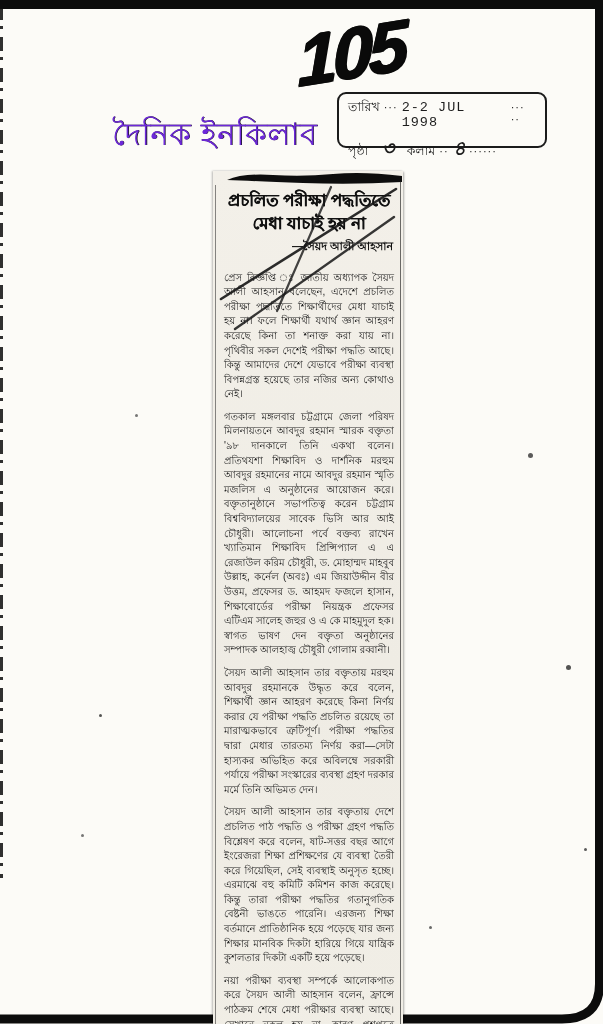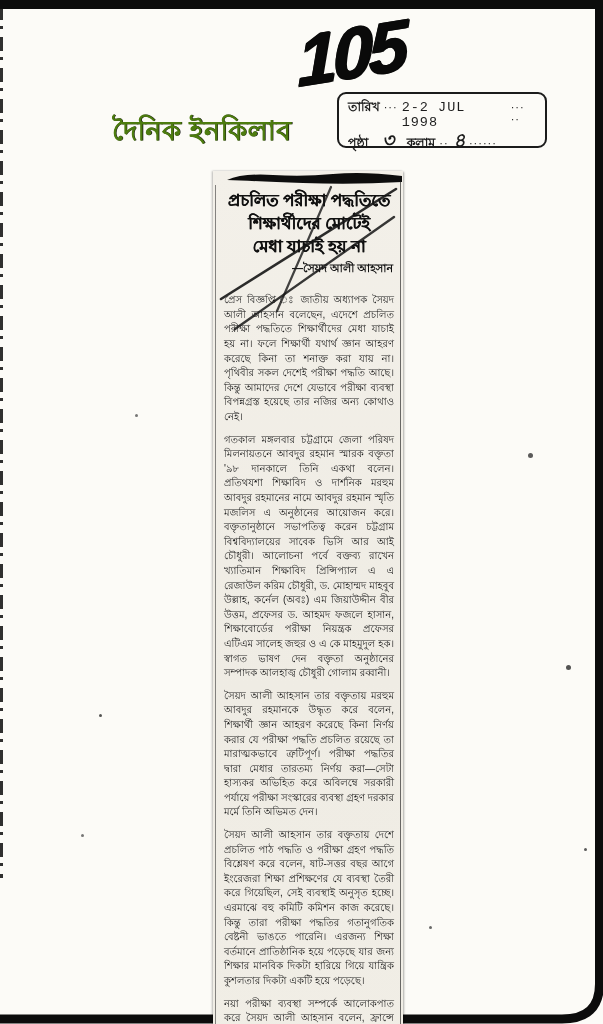--- a/index.html
+++ b/index.html
@@ -20,34 +20,34 @@
   .hand-number{
     position:absolute;left:296px;top:10px;width:130px;
     font-size:72px;font-weight:bold;font-style:italic;
     transform:rotate(-9deg) skewX(-8deg);
     letter-spacing:-4px;color:#0a0a0a;
     text-shadow:1px 0 0 #0a0a0a,0 1px 0 #0a0a0a,2px 1px 0 #0a0a0a;
   }
   
   .masthead{
     position:absolute;left:112px;top:110px;width:220px;
-    font-size:27px;font-weight:700;color:#4d7c0f;
+    font-size:31px;font-weight:400;color:#6d28d9;
     letter-spacing:.5px;
     text-shadow:.6px .4px 0 #141414;
     white-space:nowrap;
   }
   
   .stamp{
     position:absolute;left:337px;top:92px;width:210px;height:56px;
     border:2.5px solid #1b1b1b;border-radius:9px;
     padding:4px 8px 2px 9px;box-sizing:border-box;
     background:transparent;
   }
   .stamp-row{display:flex;align-items:baseline;gap:4px;font-size:12px;color:#1c1c1c;}
-  .stamp-label{font-weight:700;font-size:12.5px;}
+  .stamp-label{font-weight:400;font-size:12.5px;}
   .stamp-dots{letter-spacing:1px;font-size:11px;}
   .stamp-date{font-weight:400;font-size:13.5px;letter-spacing:1px;font-family:"Liberation Mono","DejaVu Sans Mono",monospace;}
   .stamp-hand{font-size:19px;font-weight:bold;font-style:italic;transform:rotate(-6deg);display:inline-block;line-height:14px;}
   
   .clipping{
     position:absolute;left:213px;top:171px;width:190px;min-height:778px;
     background:linear-gradient(175deg,#f3f0e9 0%,#efece4 55%,#f1eee6 100%);
     box-shadow:-1px 0 2px rgba(0,0,0,.25),1px 1px 2px rgba(0,0,0,.3);
     box-sizing:border-box;
   }
@@ -92,42 +92,41 @@
 
 <div class="masthead">দৈনিক ইনকিলাব</div>
 
 <div class="stamp">
   <div class="stamp-row">
     <span class="stamp-label">তারিখ</span>
     <span class="stamp-dots">···</span>
     <span class="stamp-date">2-2 JUL 1998</span>
     <span class="stamp-dots">··· ··</span>
   </div>
-  <div class="stamp-row" style="margin-top:4px;">
+  <div class="stamp-row" style="margin-top:12px;">
     <span class="stamp-label">পৃষ্ঠা</span>
     <span class="stamp-hand" style="margin:0 8px 0 10px;">৩</span>
     <span class="stamp-label">কলাম</span>
     <span class="stamp-dots">··</span>
     <span class="stamp-hand">৪</span>
     <span class="stamp-dots">······</span>
   </div>
 </div>
 
 <div class="clipping">
 
   <svg class="clip-top-edge" viewBox="0 0 190 14" preserveAspectRatio="none" aria-hidden="true">
     <path d="M14 9 Q30 2 60 4 T120 3 T189 5 L189 11 Q140 14 90 12 T14 9 Z" fill="#0d0d0d"></path>
   </svg>
 
   <div class="clip-rule-left"></div>
   <div class="clip-rule-right"></div>
 
   <div class="headline">
     <div>প্রচলিত পরীক্ষা পদ্ধতিতে</div>
-    <div>শিক্ষার্থীদের মোটেই</div>
     <div>মেধা যাচাই হয় না</div>
   </div>
   <div class="byline">—সৈয়দ আলী আহসান</div>
 
   <svg class="pen-marks" viewBox="0 0 190 220" aria-hidden="true">
     <path d="M8 128 L183 18" stroke="#151515" stroke-width="2.6" stroke-linecap="round" fill="none" opacity=".9"></path>
     <path d="M22 158 L181 46" stroke="#151515" stroke-width="2.4" stroke-linecap="round" fill="none" opacity=".85"></path>
     <path d="M64 140 L118 16" stroke="#151515" stroke-width="2.2" stroke-linecap="round" fill="none" opacity=".8"></path>
   </svg>
 

